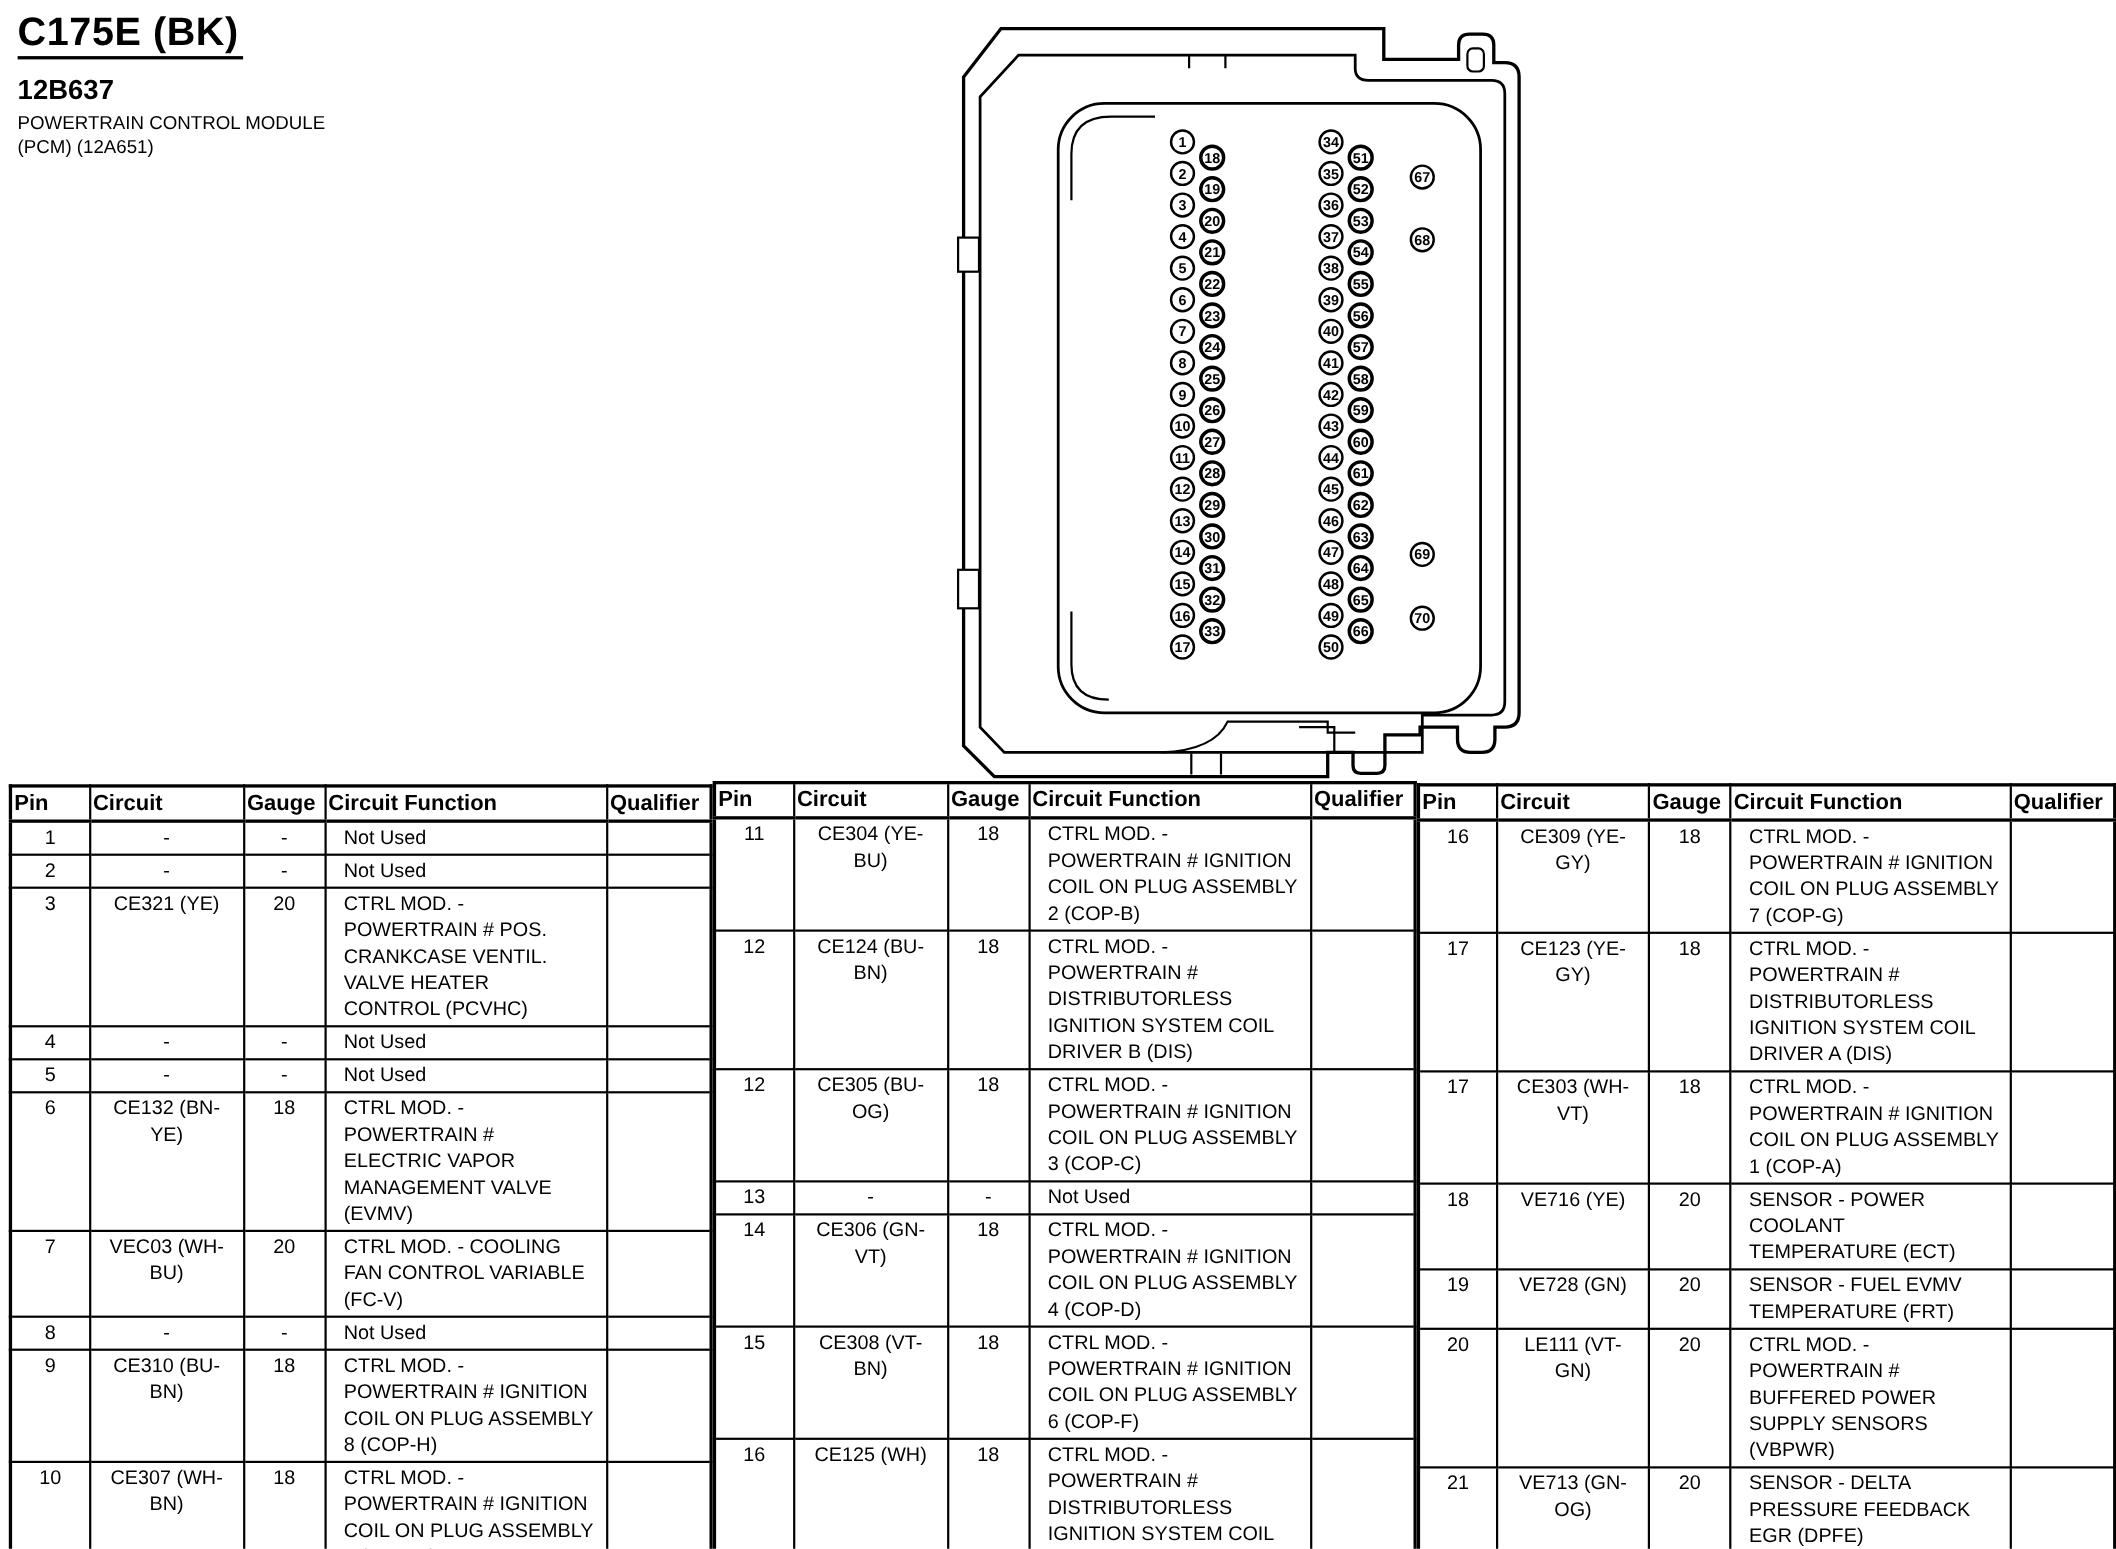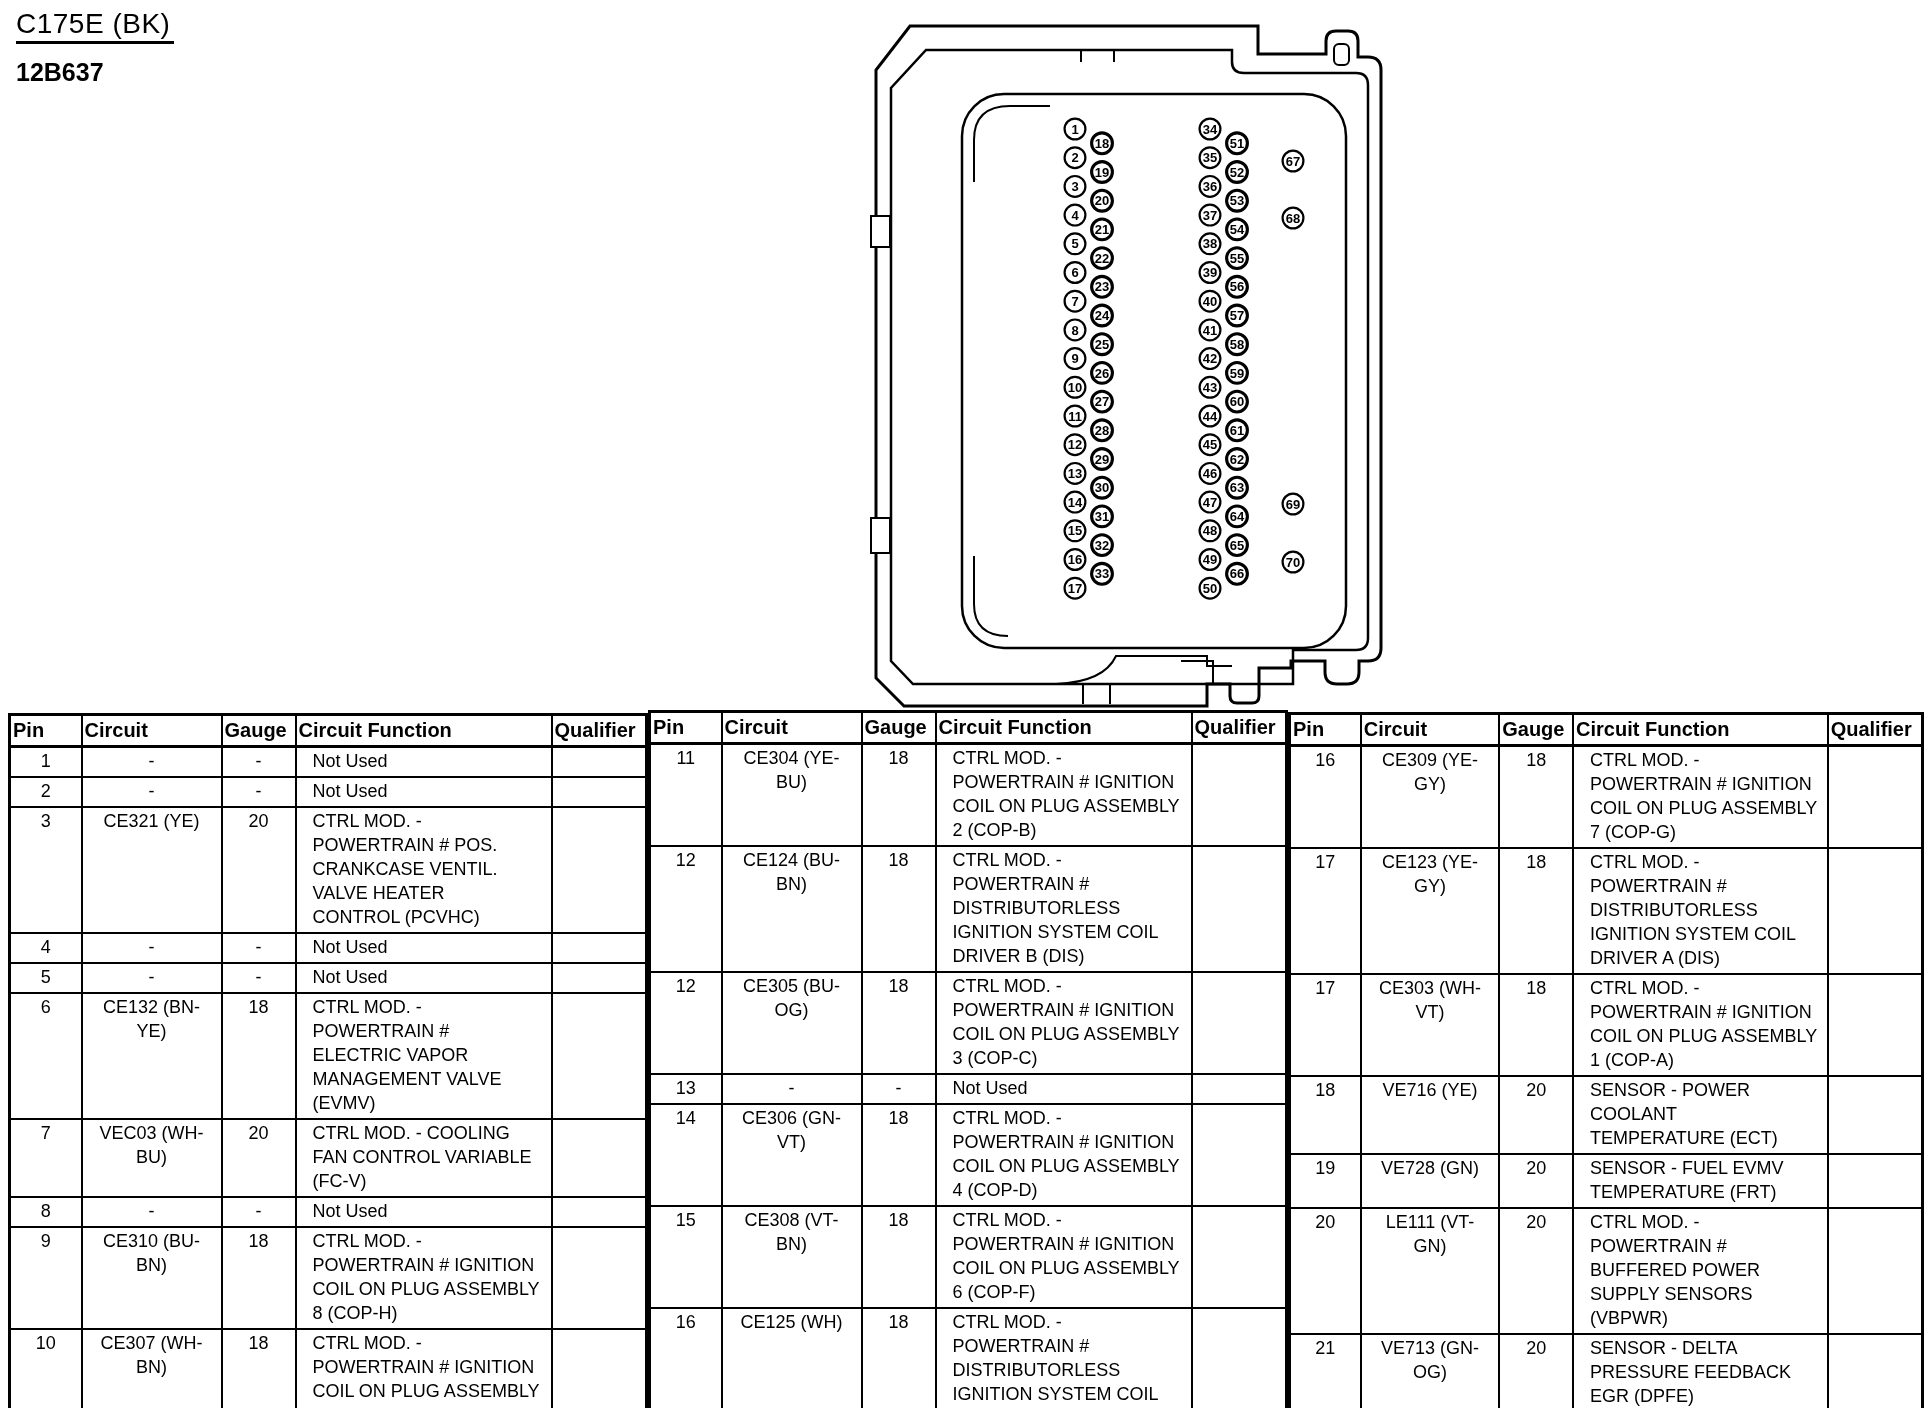--- a/index.html
+++ b/index.html
@@ -5,21 +5,21 @@
   html,body{margin:0;padding:0;}
   body{
     width:1924px;height:1408px;position:relative;overflow:hidden;
     background:#ffffff;color:#000;
     font-family:"Liberation Sans", sans-serif;
     -webkit-font-smoothing:antialiased;
   }
   
   .doc-header{position:absolute;left:16px;top:8px;}
   .conn-code{
-    font-size:28px;font-weight:400;letter-spacing:.5px;
+    font-size:36px;font-weight:700;letter-spacing:.5px;
     border-bottom:3px solid #000;display:inline-block;padding:0 4px 1px 0;
   }
   .part-number{font-size:25px;font-weight:700;margin-top:14px;}
   .component{font-size:17px;line-height:22px;margin-top:4px;}
   
   .connector-wrap{position:absolute;left:0;top:0;width:1924px;height:745px;z-index:2;pointer-events:none;}
   svg text.pin-num{
     font-family:"Liberation Sans",sans-serif;font-size:13px;font-weight:700;
     text-anchor:middle;
   }
@@ -47,20 +47,24 @@
   .t1{left:8px;top:713px;}
   .t2{left:648px;top:710px;}
   .t3{left:1288px;top:712px;}
 </style>
 </head>
 <body>
 
 <div class="doc-header">
   <div class="conn-code">C175E (BK)</div>
   <div class="part-number">12B637</div>
+  <div class="component">
+    <div>POWERTRAIN CONTROL MODULE</div>
+    <div>(PCM) (12A651)</div>
+  </div>
 </div>
 
 <div class="connector-wrap">
   <svg width="1924" height="745" viewBox="0 0 1924 745" fill="none" stroke="#000">
 
     <path stroke-width="3" d="
       M 910 26 H 1258 V 54 H 1326 V 41
       Q 1326 31 1336 31 H 1348 Q 1358 31 1358 41 V 57 H 1368
       Q 1381 57 1381 70 V 648 Q 1381 661 1368 661 H 1359 V 672
       Q 1359 684 1347 684 H 1337 Q 1325 684 1325 672 V 661

